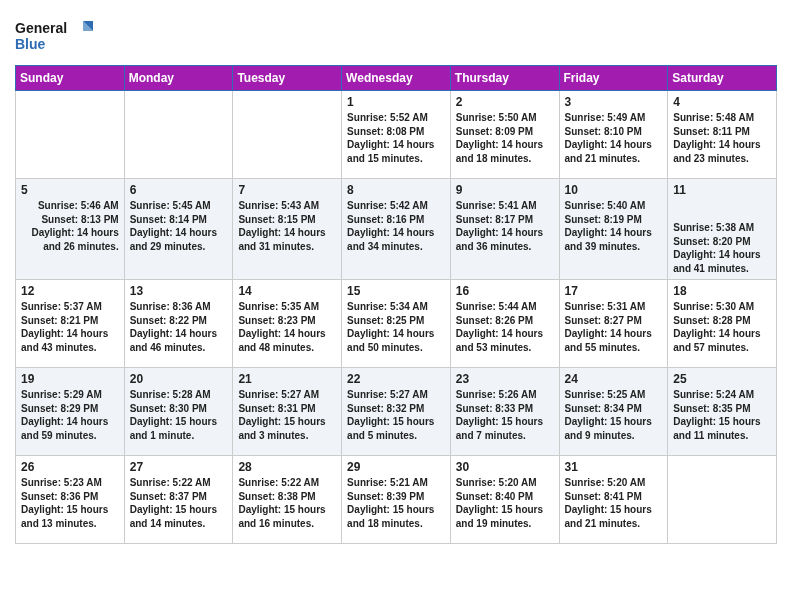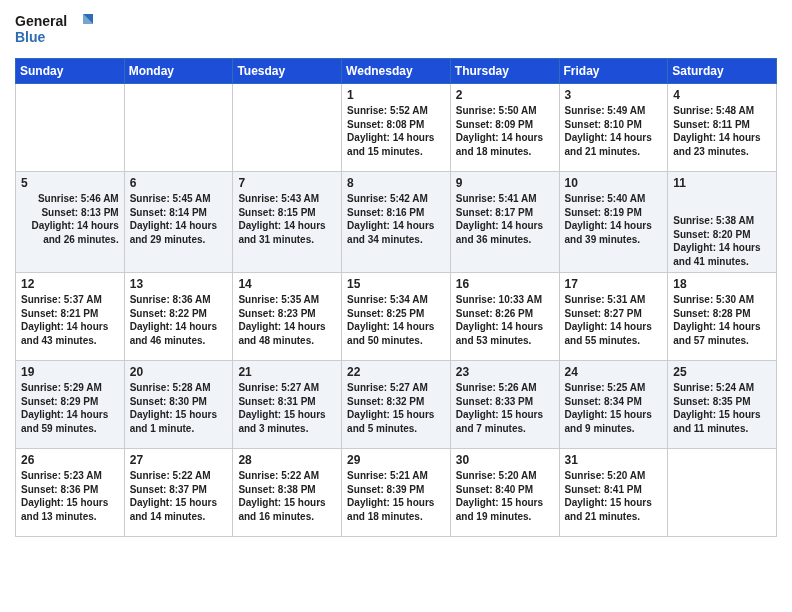--- a/index.html
+++ b/index.html
@@ -6,21 +6,21 @@
     body {
       font-family: Arial, sans-serif;
       background: #fff;
       width: 792px;
       height: 612px;
       overflow: hidden;
     }
     .page {
       width: 792px;
       min-height: 612px;
-      padding: 10px 15px 10px 15px;
+      padding: 17px 15px 10px 15px;
     }
     .header {
       display: flex;
       justify-content: space-between;
       align-items: flex-start;
       margin-bottom: 8px;
     }
     .logo {
       display: flex;
       align-items: center;
@@ -37,21 +37,21 @@
     .location {
       font-size: 14px;
       color: #333;
     }
     .calendar {
       width: 100%;
       border-collapse: collapse;
       table-layout: fixed;
     }
     .calendar thead th {
-      background: #1d4ed8;
+      background: #a21caf;
       color: #fff;
       font-size: 12px;
       font-weight: bold;
       padding: 5px 4px;
       text-align: left;
       border: 1px solid #2e6db4;
     }
     .calendar tbody td {
       border: 1px solid #ccc;
       vertical-align: top;
@@ -222,21 +222,21 @@
           </td>
           <td>
             <span class="day-num">15</span>
             <div class="day-info" style="white-space: pre-line;">Sunrise: 5:34 AM
 Sunset: 8:25 PM
 Daylight: 14 hours
 and 50 minutes.</div>
           </td>
           <td>
             <span class="day-num">16</span>
-            <div class="day-info" style="white-space: pre-line;">Sunrise: 10:33 AM
+            <div class="day-info" style="white-space: pre-line;">Sunrise: 5:44 AM
 Sunset: 8:26 PM
 Daylight: 14 hours
 and 53 minutes.</div>
           </td>
           <td>
             <span class="day-num">17</span>
             <div class="day-info" style="white-space: pre-line;">Sunrise: 5:31 AM
 Sunset: 8:27 PM
 Daylight: 14 hours
 and 55 minutes.</div>

